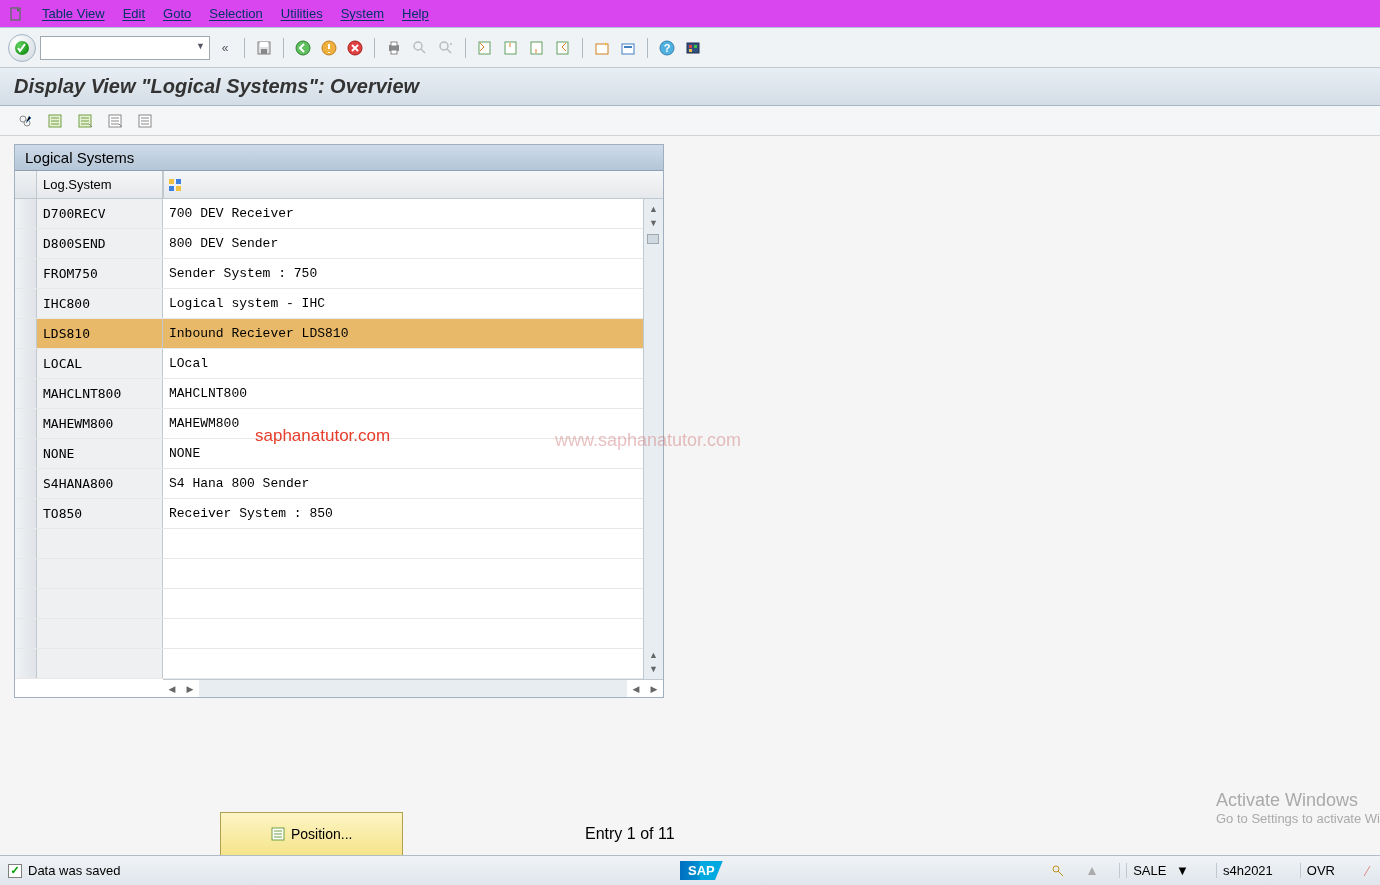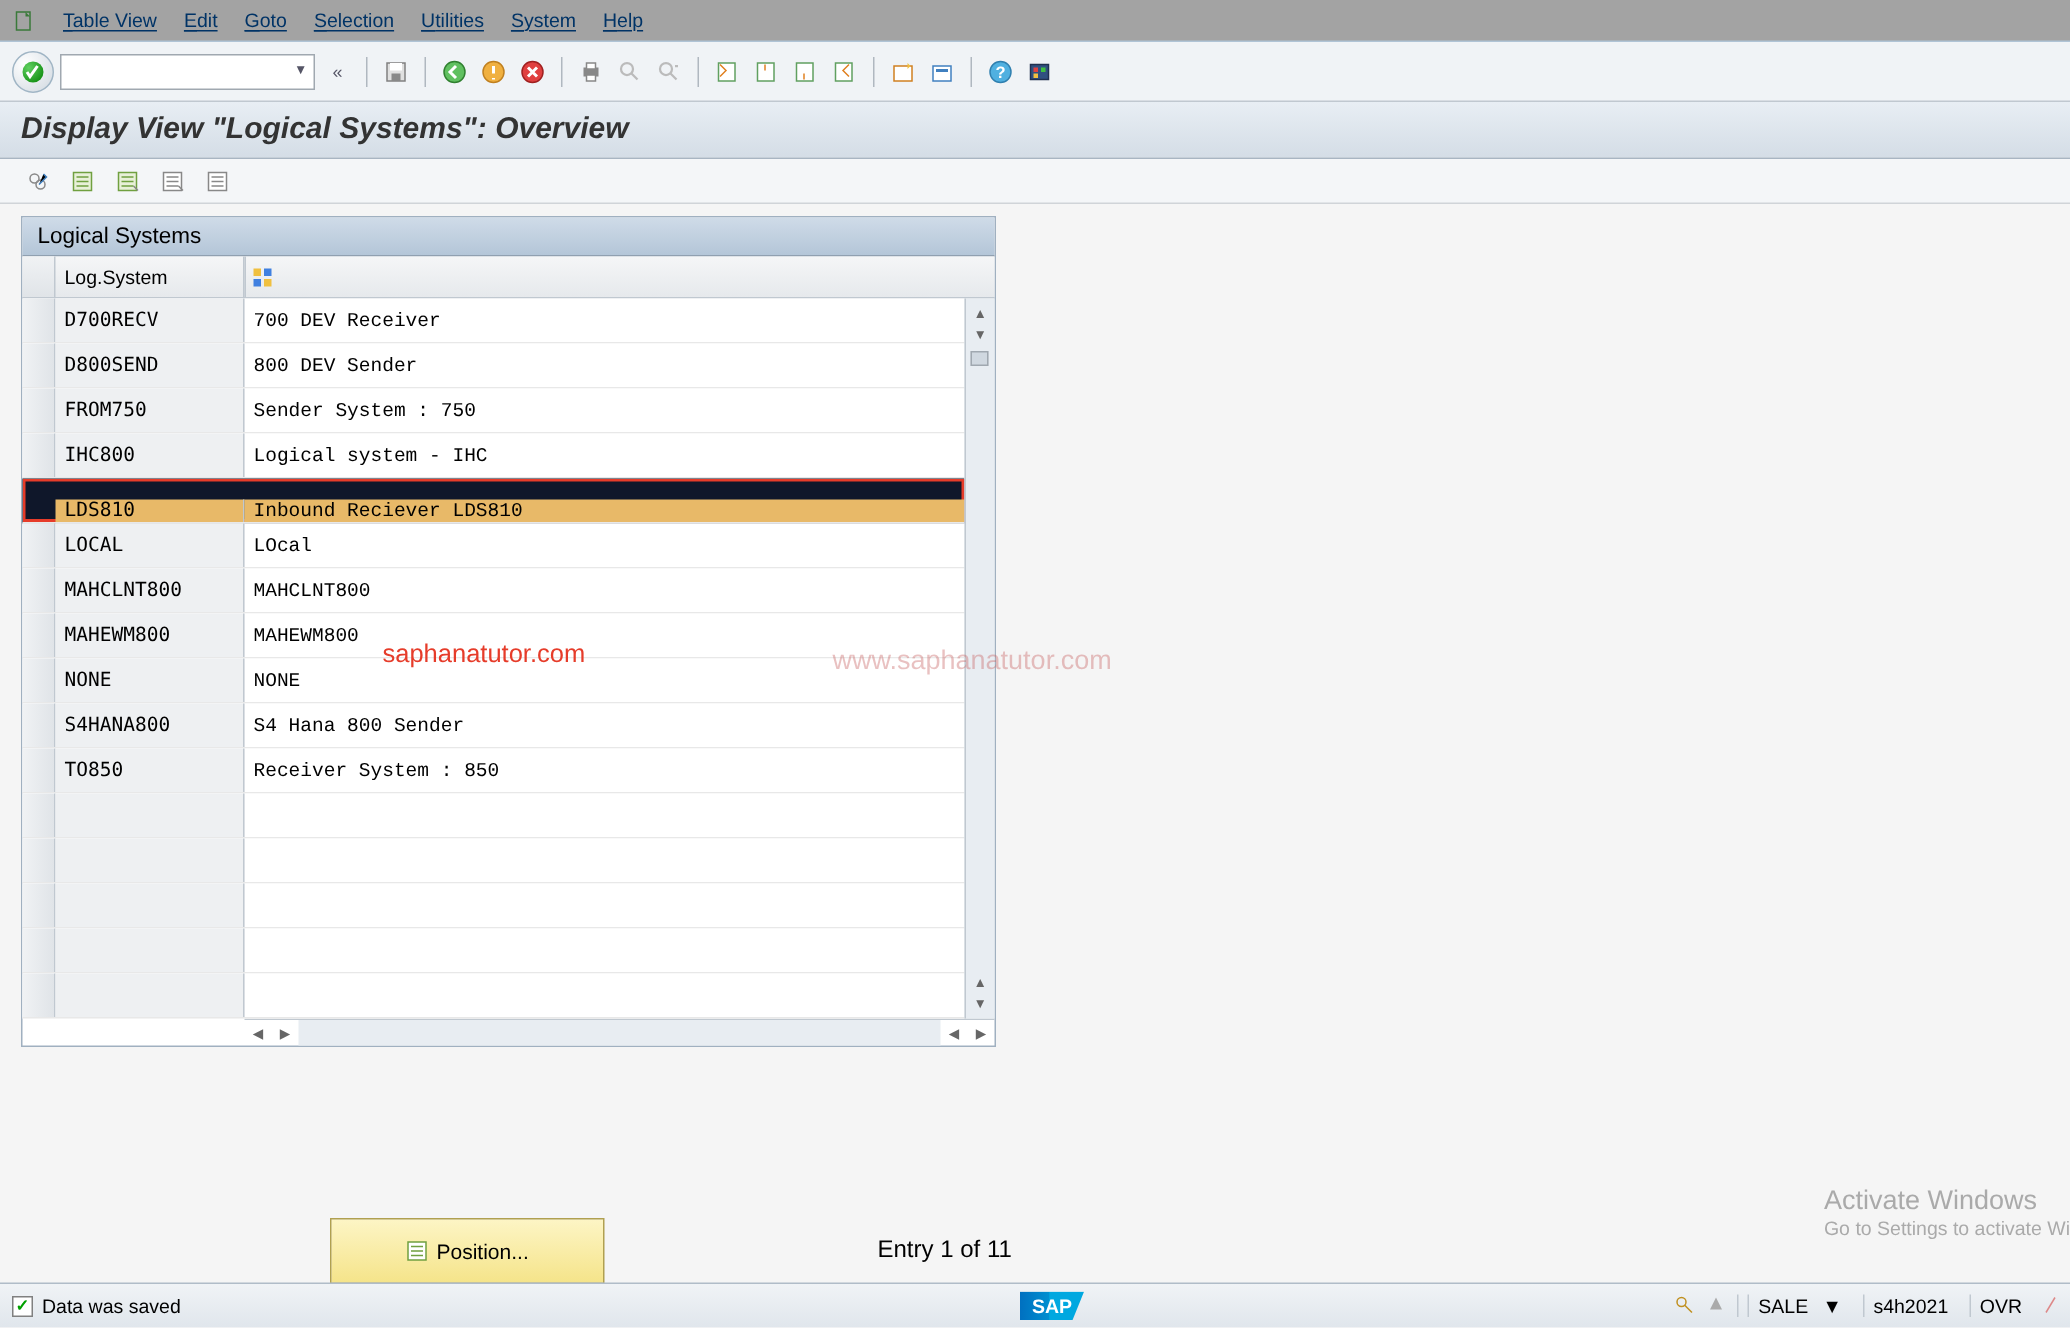--- a/index.html
+++ b/index.html
@@ -7,21 +7,21 @@
   margin: 0;
   font-family: Arial, sans-serif;
   font-size: 13px;
   background: #f5f5f5;
   overflow: hidden;
   width: 1380px;
   height: 885px;
   position: relative;
 }
 .menubar {
-  background: #a3a3a3;
+  background: #d946ef;
   border-bottom: 1px solid #b0c4d6;
   height: 28px;
   display: flex;
   align-items: center;
   padding: 0 8px;
   gap: 18px;
 }
 .menu-doc-icon {
   width: 16px; height: 16px;
   display: inline-flex; align-items: center; justify-content: center;
@@ -146,22 +146,21 @@
 }
 .rows-area { flex: 1; }
 .table-row {
   display: flex;
   height: 30px;
   align-items: stretch;
   border-bottom: 1px solid #e8e8e8;
   background: #fff;
 }
 .table-row.highlight {
-  background: #0f172a;
-  align-items: flex-end;
+  background: #6d28d9;
 }
 .table-row.highlight .cell-ls,
 .table-row.highlight .cell-name {
   background: #e8b968;
 }
 .outlined {
   box-shadow: inset 0 0 0 2px #e63c2a;
 }
 .row-marker {
   width: 22px;
@@ -293,22 +292,22 @@
   background: linear-gradient(to right, #0070c0, #008fd0 45%, #00a8e0 46%, #00a8e0);
   color: #fff;
   font-weight: bold;
   font-size: 13px;
   padding: 2px 8px;
   clip-path: polygon(0 0, 100% 0, 82% 100%, 0 100%);
 }
 .status-right {
   position: absolute;
   right: 8px;
-  display: flex; 
-  gap: 8px;
+  display: flex; align-items: center;
+  gap: 21px;
 }
 .status-right span { border-left: 1px solid #c0c8d0; padding: 0 6px; }
 </style>
 </head>
 <body>
 
 <div class="menubar">
   <span class="menu-doc-icon">
     <svg width="14" height="14">
         <rect x="2" y="1" width="9" height="12" fill="none" stroke="#3a7a3a" stroke-width="1"></rect>

